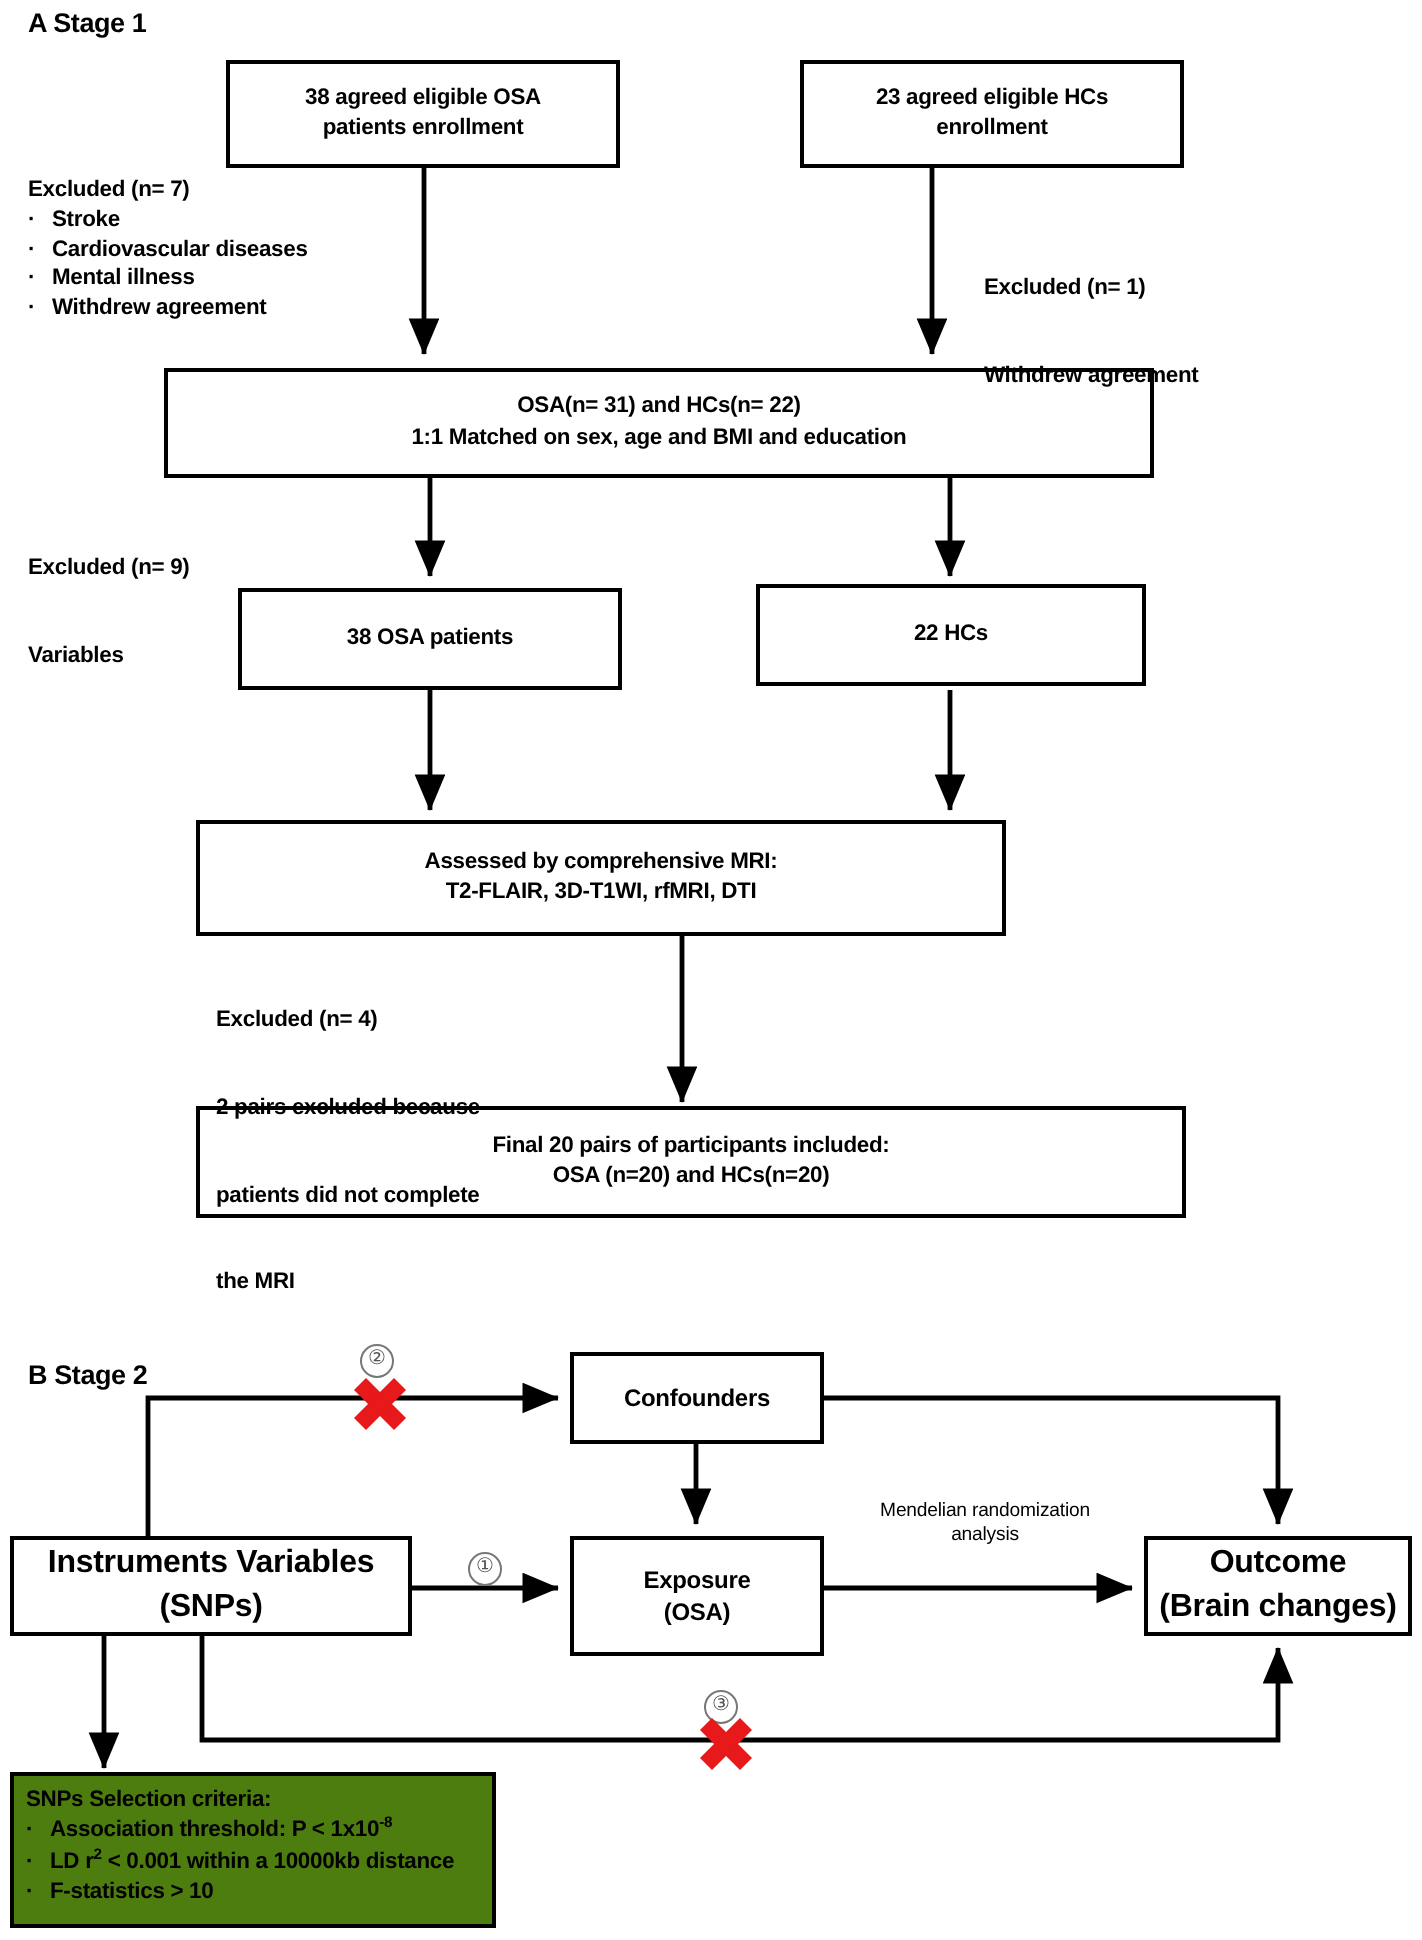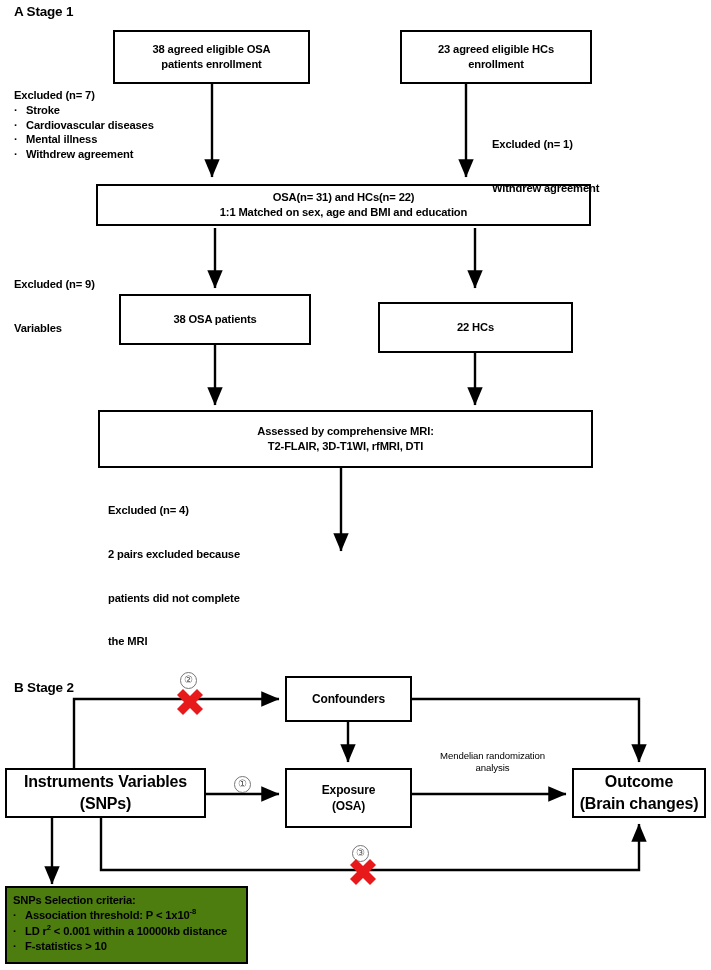--- a/index.html
+++ b/index.html
@@ -185,50 +185,54 @@
         <span class="b-dot">·</span>
       <span>Withdrew agreement</span>
       </div>
   </div>
 
   <div class="note" style="left:492px; top:108px;">
     <div>Excluded (n= 1)</div>
     <div>Withdrew agreement</div>
   </div>
 
-  <div class="box" style="left:96px; top:184px; width:495px; height:42px;">
+  <div class="box" style="left:82px; top:184px; width:495px; height:55px;">
     <div class="inner" style="white-space:pre-line;">OSA(n= 31) and HCs(n= 22)
 1:1 Matched on sex, age and BMI and education</div>
   </div>
 
   <div class="note" style="left:14px; top:248px;">
     <div>Excluded (n= 9)</div>
     <div>Variables</div>
   </div>
 
   <div class="box" style="left:119px; top:294px; width:192px; height:51px;">
     <div class="inner">38 OSA patients</div>
   </div>
 
-  <div class="box" style="left:378px; top:302px; width:195px; height:51px;">
+  <div class="box" style="left:378px; top:292px; width:195px; height:51px;">
     <div class="inner">22 HCs</div>
   </div>
 
-  <div class="box" style="left:98px; top:410px; width:495px; height:58px;">
+  <div class="box" style="left:98px; top:410px; width:405px; height:58px;">
     <div class="inner" style="white-space:pre-line;">Assessed by comprehensive MRI:
 T2-FLAIR, 3D-T1WI, rfMRI, DTI</div>
   </div>
 
   <div class="note" style="left:108px; top:474px;">
     <div>Excluded (n= 4)</div>
     <div>2 pairs excluded because</div>
     <div>patients did not complete</div>
     <div>the MRI</div>
   </div>
 
+  <div class="box" style="left:98px; top:553px; width:495px; height:56px;">
+    <div class="inner" style="white-space:pre-line;">Final 20 pairs of participants included:
+OSA (n=20) and HCs(n=20)</div>
+  </div>
 
   <div class="stage-label" style="left:14px; top:680px;">B Stage 2</div>
 
   <div class="box" style="left:285px; top:676px; width:127px; height:46px;">
     <div class="inner" style="font-size:12px;">Confounders</div>
   </div>
 
   <div class="box" style="left:5px; top:768px; width:201px; height:50px;">
     <div class="inner" style="white-space:pre-line; font-size:16px;">Instruments Variables
 (SNPs)</div>

